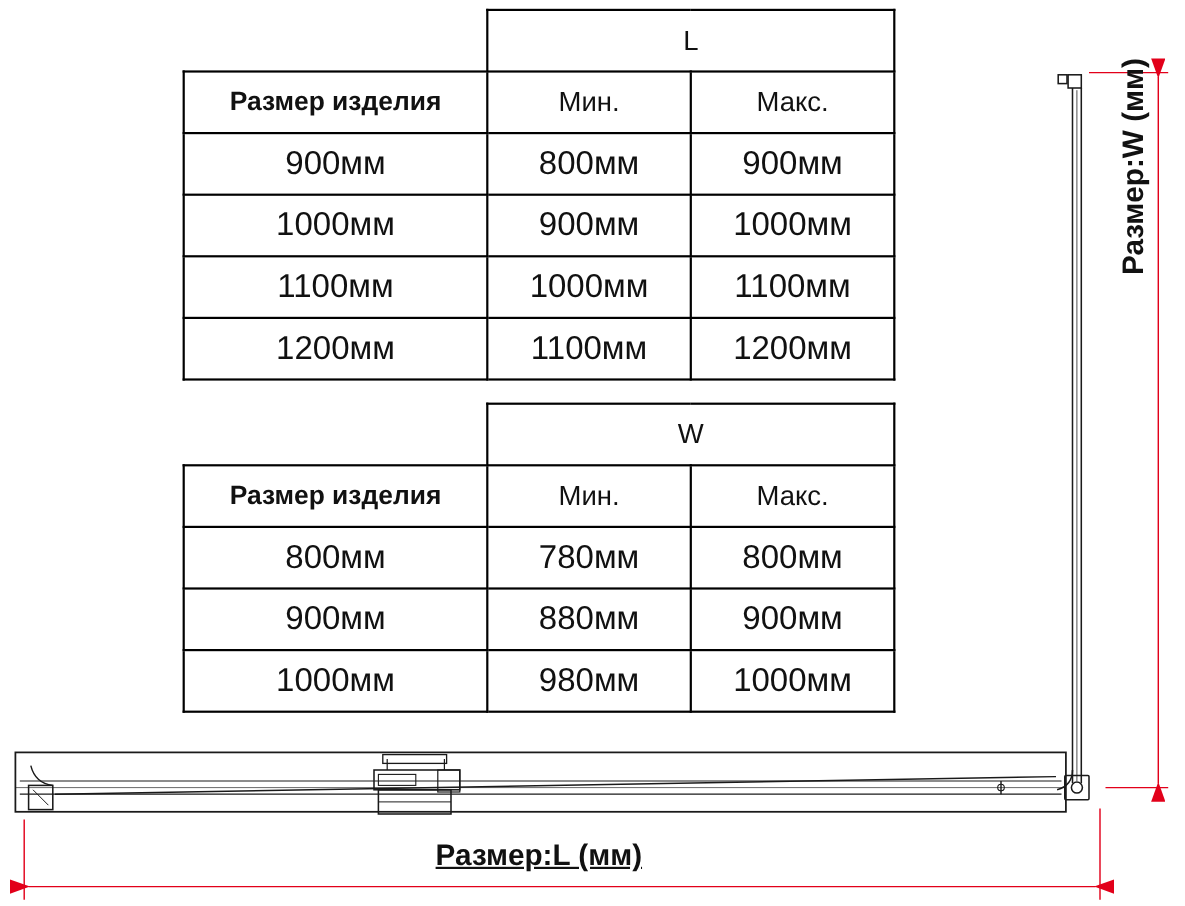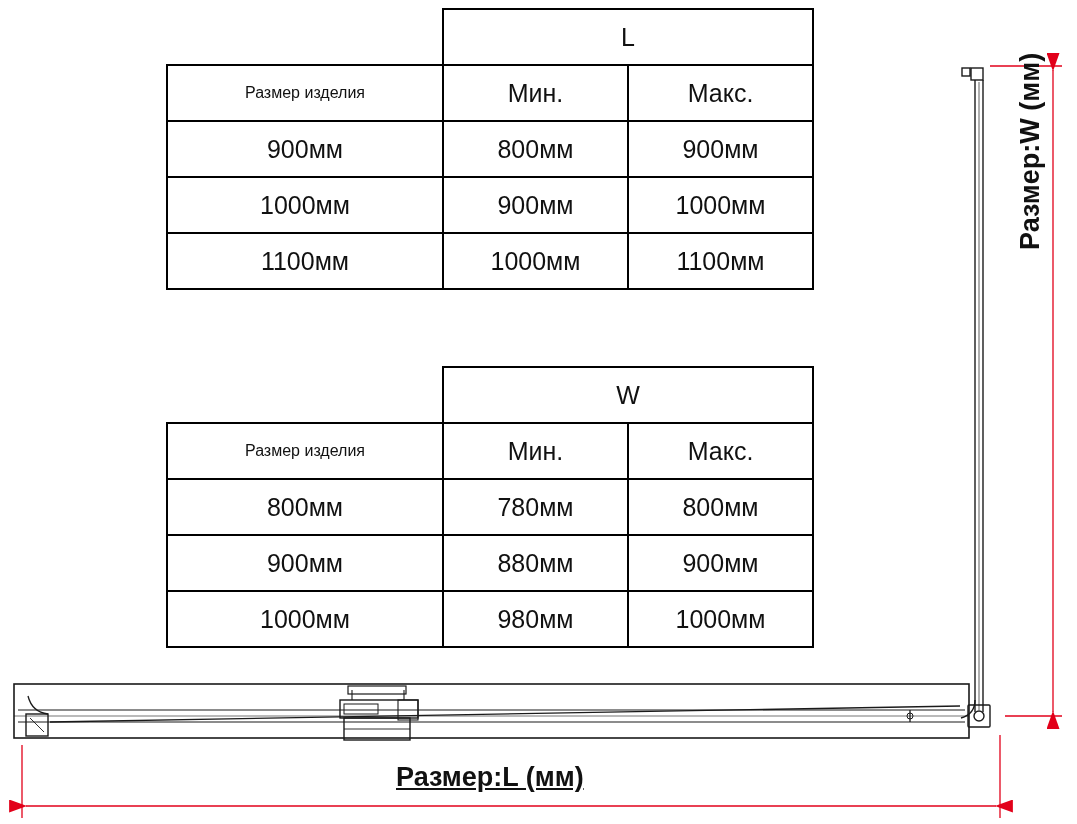--- a/index.html
+++ b/index.html
@@ -18,32 +18,32 @@
 
   
   .spec-table {
     position: absolute;
     border-collapse: collapse;
     table-layout: fixed;
   }
   .spec-table td {
     border: 2px solid #000000;
     text-align: center;
-    font-size: 25px;
+    font-size: 30px;
     color: #111111;
     padding: 0;
     height: 54px;
     white-space: nowrap;
   }
   .spec-table td.blank {
     border: none;
   }
   .spec-table td.hdr-label {
-    font-weight: normal;
-    font-size: 16px;
+    font-weight: bold;
+    font-size: 24px;
   }
   .spec-table td.hdr-sym {
     font-size: 25px;
   }
   .col-name { width: 276px; }
   .col-min  { width: 185px; }
   .col-max  { width: 185px; }
 
   #table-l { left: 166px; top: 8px; }
   #table-w { left: 166px; top: 366px; }
@@ -107,20 +107,25 @@
     </tr>
     <tr>
       <td>1000мм</td>
       <td>900мм</td>
       <td>1000мм</td>
     </tr>
     <tr>
       <td>1100мм</td>
       <td>1000мм</td>
       <td>1100мм</td>
+    </tr>
+    <tr>
+      <td>1200мм</td>
+      <td>1100мм</td>
+      <td>1200мм</td>
     </tr>
   </tbody>
 </table>
 
 <table class="spec-table" id="table-w">
   <colgroup>
     <col class="col-name">
       <col class="col-min">
       <col class="col-max">
   </colgroup>

